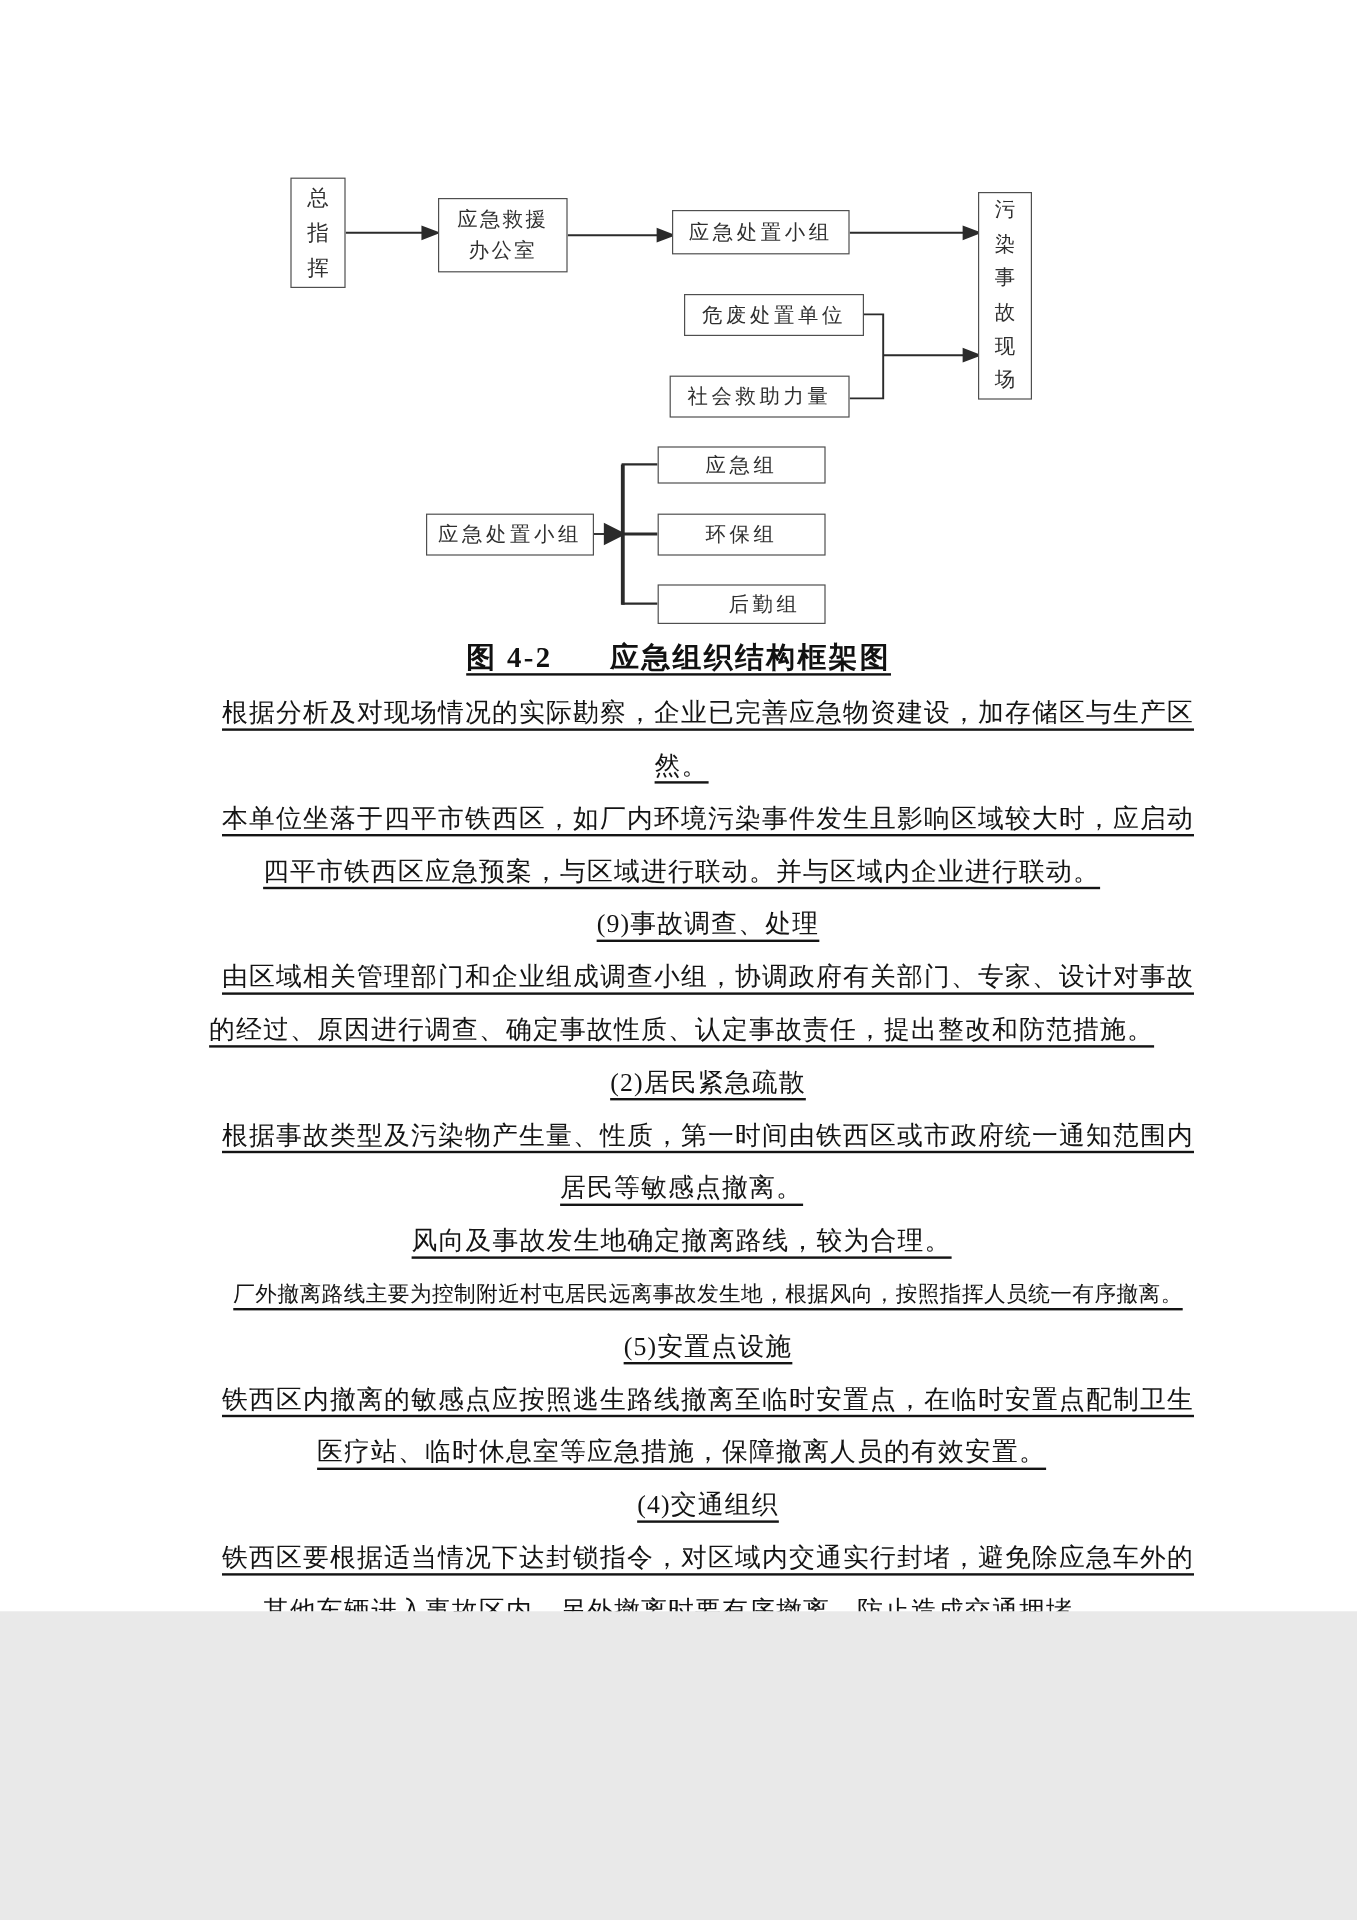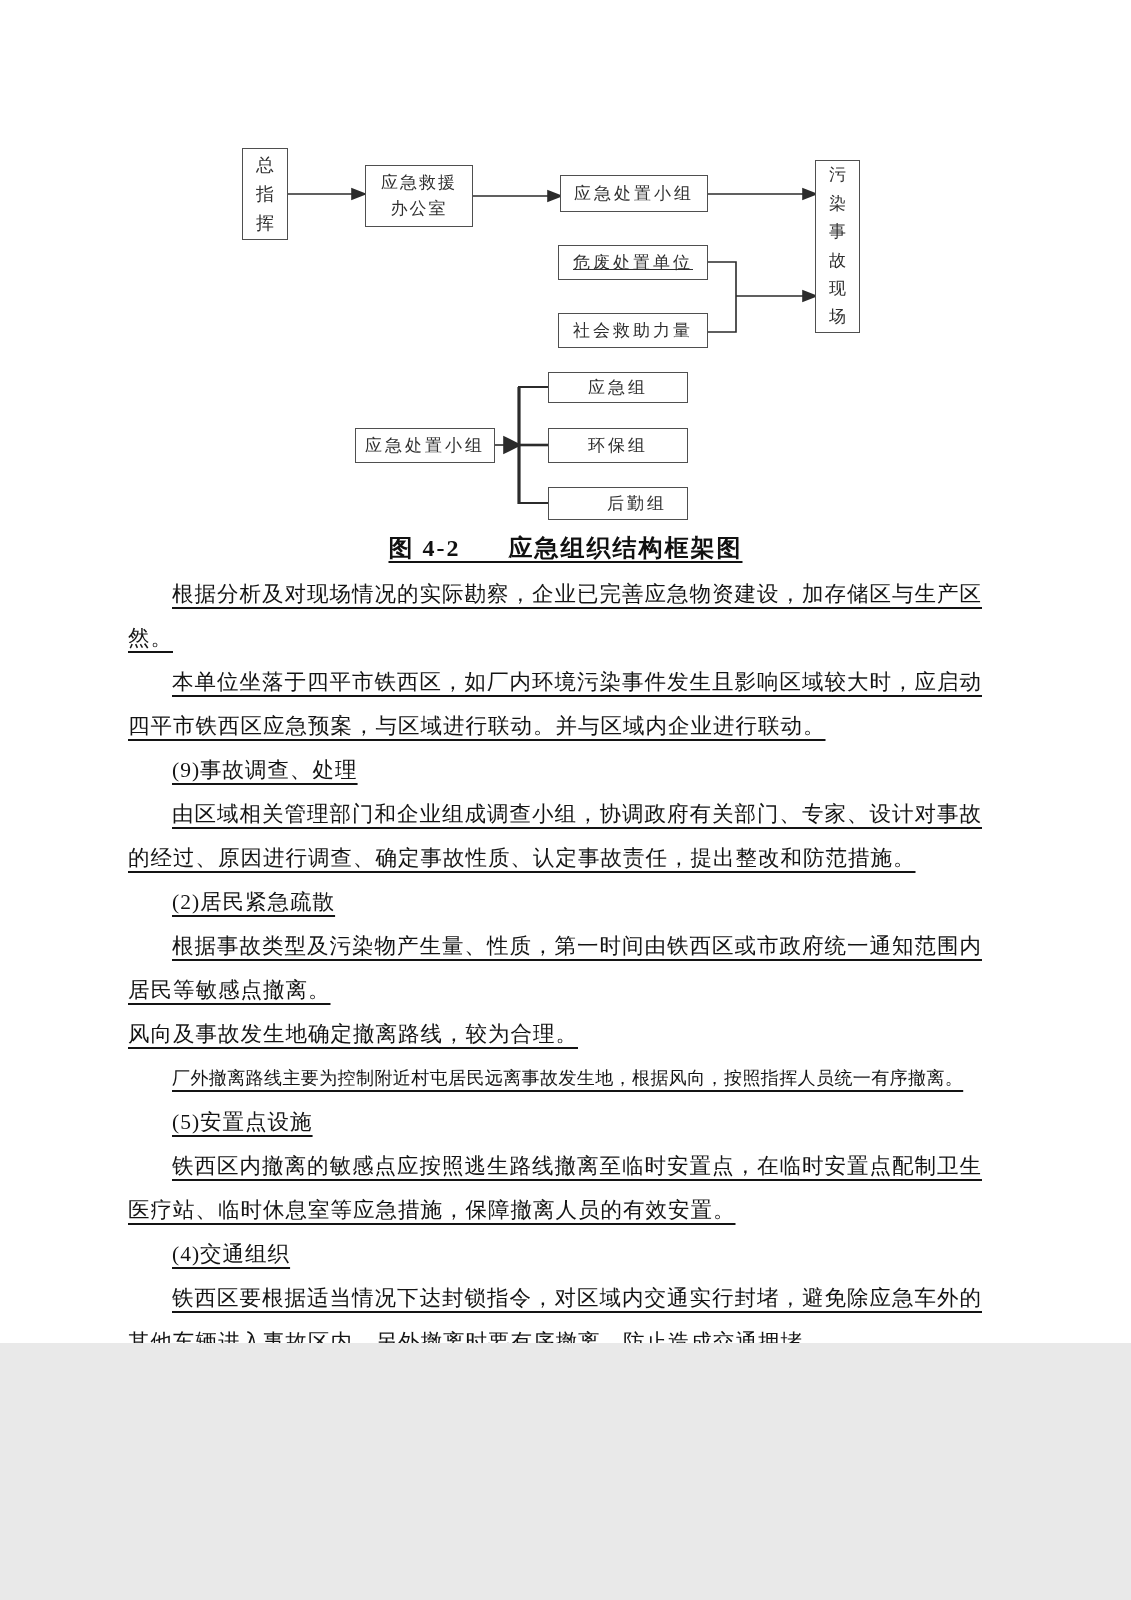--- a/index.html
+++ b/index.html
@@ -55,20 +55,21 @@
     display:block;
     white-space:nowrap;
     font-size:21.5px;
     letter-spacing:1px;
     line-height:44px;
     height:44px;
     text-decoration:underline;
     text-decoration-thickness:1.5px;
     text-underline-offset:6px;
     color:#141414;
+    text-align:center;
   }
   .ind{padding-left:44px;}
   .small{font-size:18px;letter-spacing:0.4px;}
   
   .pagenum{
     position:absolute;left:0;top:1480px;width:1131px;
     text-align:center;font-size:18px;color:#000000;
     letter-spacing:1px;
   }
 </style>
@@ -109,21 +110,21 @@
 
     <div class="fbox rescue" style="left:365px;top:165px;width:108px;height:62px;justify-content:center;">
       <span>应急救援</span>
       <span>办公室</span>
     </div>
 
     <div class="fbox" style="left:560px;top:175px;width:148px;height:37px;">
       <span>应急处置小组</span>
     </div>
 
-    <div class="fbox" style="left:558px;top:245px;width:150px;height:35px;text-decoration:underline;">
+    <div class="fbox" style="left:570px;top:245px;width:150px;height:35px;">
       <span>危废处置单位</span>
     </div>
 
     <div class="fbox" style="left:558px;top:313px;width:150px;height:35px;">
       <span>社会救助力量</span>
     </div>
 
     <div class="fbox vbox vbox-site" style="left:815px;top:160px;width:45px;height:173px;">
       <span class="vtext">污染事故现场</span>
     </div>

